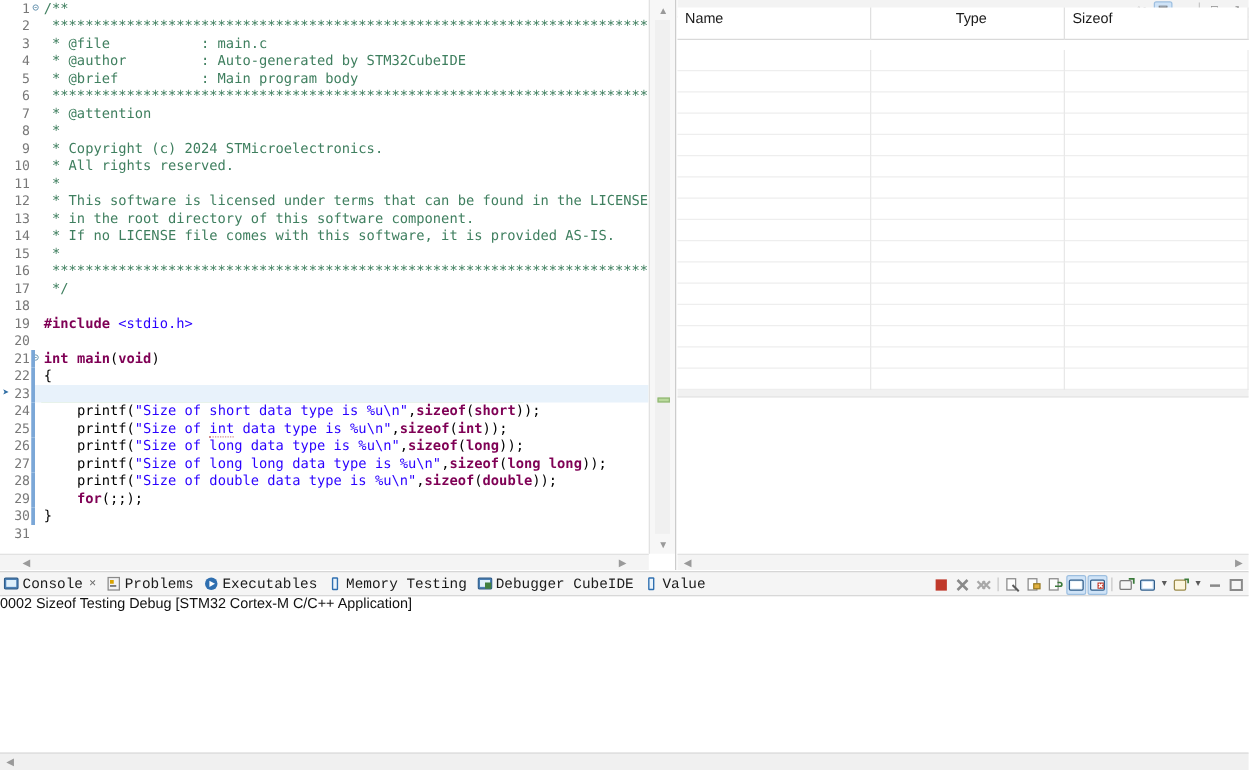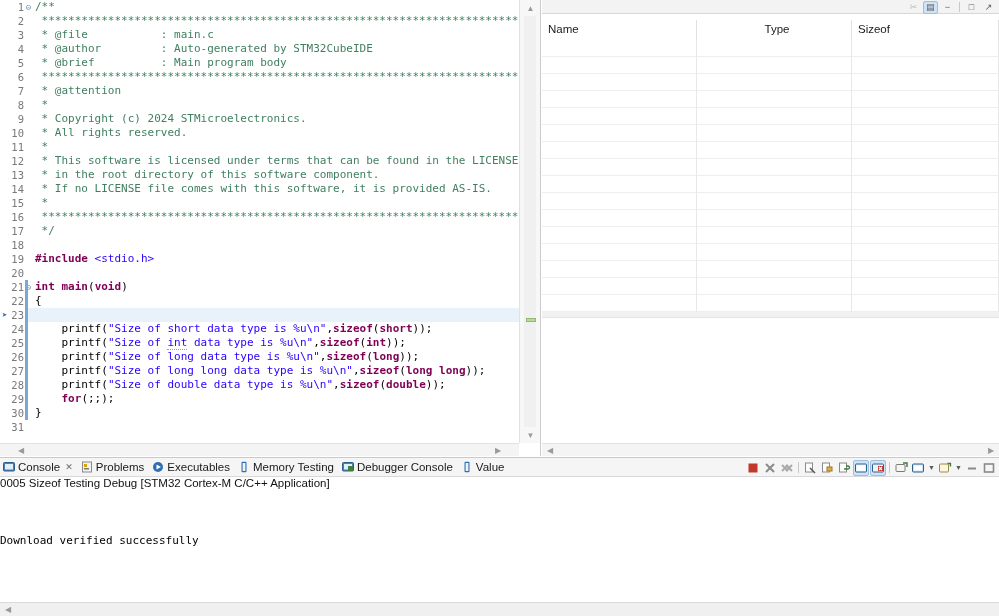--- a/index.html
+++ b/index.html
@@ -119,21 +119,21 @@
     position: absolute; right: 3px; top: 0; display: flex; align-items: center; gap: 2px; height: 14px;
   }
   .tb-btn {
     width: 15px; height: 13px; display: flex; align-items: center; justify-content: center;
     border: 1px solid transparent; border-radius: 2px;
   }
   .tb-btn.active { background: #cfe3f7; border-color: #9dbfe0; }
   .tb-sep { width: 1px; height: 10px; background: #c8c8c8; margin: 0 2px; }
 
   .vars-header {
-    position: absolute; left: 0; top: 20px; right: 0; height: 26px;
+    position: absolute; left: 0; top: 6px; right: 0; height: 26px;
     background: #ffffff; border-bottom: 1px solid #d9d9d9;
     display: flex; align-items: flex-start;
   }
   .vh-cell {
     height: 26px; padding: 3px 0 0 6px; font-size: 11.5px; color: #1a1a1a;
     border-right: 1px solid #e0e0e0; overflow: hidden; white-space: nowrap;
   }
   .vars-rows { position: absolute; left: 0; top: 40px; right: 0; bottom: 13px; background: #fff; }
   .vrow { height: 17px; border-bottom: 1px solid #eeeeee; display: flex; }
   .vrow .vcell { border-right: 1px solid #e8e8e8; height: 17px; }
@@ -325,21 +325,21 @@
       <div class="vars-hscroll">
         <div class="a-left" style="position:absolute;left:2px;top:1px;width:12px;height:11px;display:flex;align-items:center;justify-content:center;color:#9a9a9a;font-size:8px;">◀</div>
         <div style="position:absolute;right:2px;top:1px;width:12px;height:11px;display:flex;align-items:center;justify-content:center;color:#9a9a9a;font-size:8px;">▶</div>
       </div>
     </div>
   </div>
 
   <div class="console-panel">
 
     <div class="console-tabbar">
-      <div id="console-tabs" style="display:flex;align-items:flex-start;">
+      <div id="console-tabs" style="display:flex;align-items:flex-start;font-family:Liberation Mono, monospace;">
           <div class="ctab selected">
             <span class="ctab-icon"><svg width="12" height="12" viewBox="0 0 12 12">
                 <rect x="0.5" y="1.5" width="11" height="8.5" rx="1" fill="#4a7fb5" stroke="#2f5d8a"></rect>
                 <rect x="2" y="3" width="8" height="5.5" fill="#dff0fb"></rect>
               </svg></span>
             <span>Console</span>
             <span class="close-x">✕</span>
           </div>
           <div class="ctab">
             <span class="ctab-icon"><svg width="12" height="12" viewBox="0 0 12 12">
@@ -362,21 +362,21 @@
                 <rect x="4.6" y="2" width="2.8" height="8" fill="#eaf4fc"></rect>
               </svg></span>
             <span>Memory Testing</span>
           </div>
           <div class="ctab">
             <span class="ctab-icon"><svg width="12" height="12" viewBox="0 0 12 12">
                 <rect x="0.5" y="1.5" width="11" height="8.5" rx="1" fill="#4a7fb5" stroke="#2f5d8a"></rect>
                 <rect x="2" y="3" width="8" height="5.5" fill="#dff0fb"></rect>
                 <rect x="6" y="5" width="5" height="5" fill="#3f7f3f"></rect>
               </svg></span>
-            <span>Debugger Console</span>
+            <span>Debugger CubeIDE</span>
           </div>
           <div class="ctab">
             <span class="ctab-icon"><svg width="12" height="12" viewBox="0 0 12 12">
                 <rect x="3.5" y="0.8" width="5" height="10.4" rx="1" fill="#2f6fb0"></rect>
                 <rect x="4.6" y="2" width="2.8" height="8" fill="#eaf4fc"></rect>
               </svg></span>
             <span>Value</span>
           </div>
         </div>
       <div class="console-tb" id="console-toolbar">
@@ -455,27 +455,26 @@
             </svg>
           </div>
           <div class="ctb-btn">
             <svg width="14" height="14" viewBox="0 0 14 14">
               <rect x="2.5" y="3" width="9" height="8" fill="none" stroke="#8a8a8a" stroke-width="1.6"></rect>
             </svg>
           </div>
         </div>
     </div>
 
-    <div class="console-title">0005 Sizeof Testing Debug [STM32 Cortex-M C/C++ Application]</div>
+    <div class="console-title">0002 Sizeof Testing Debug [STM32 Cortex-M C/C++ Application]</div>
 
     <div class="console-out" id="console-out">
         <div class="console-line"> </div>
         <div class="console-line"> </div>
         <div class="console-line"> </div>
-        <div class="console-line">Download verified successfully</div>
       </div>
 
     <div class="console-hscroll">
       <div class="a-left">◀</div>
     </div>
   </div>
 
 </div>
 
 </body></html>

